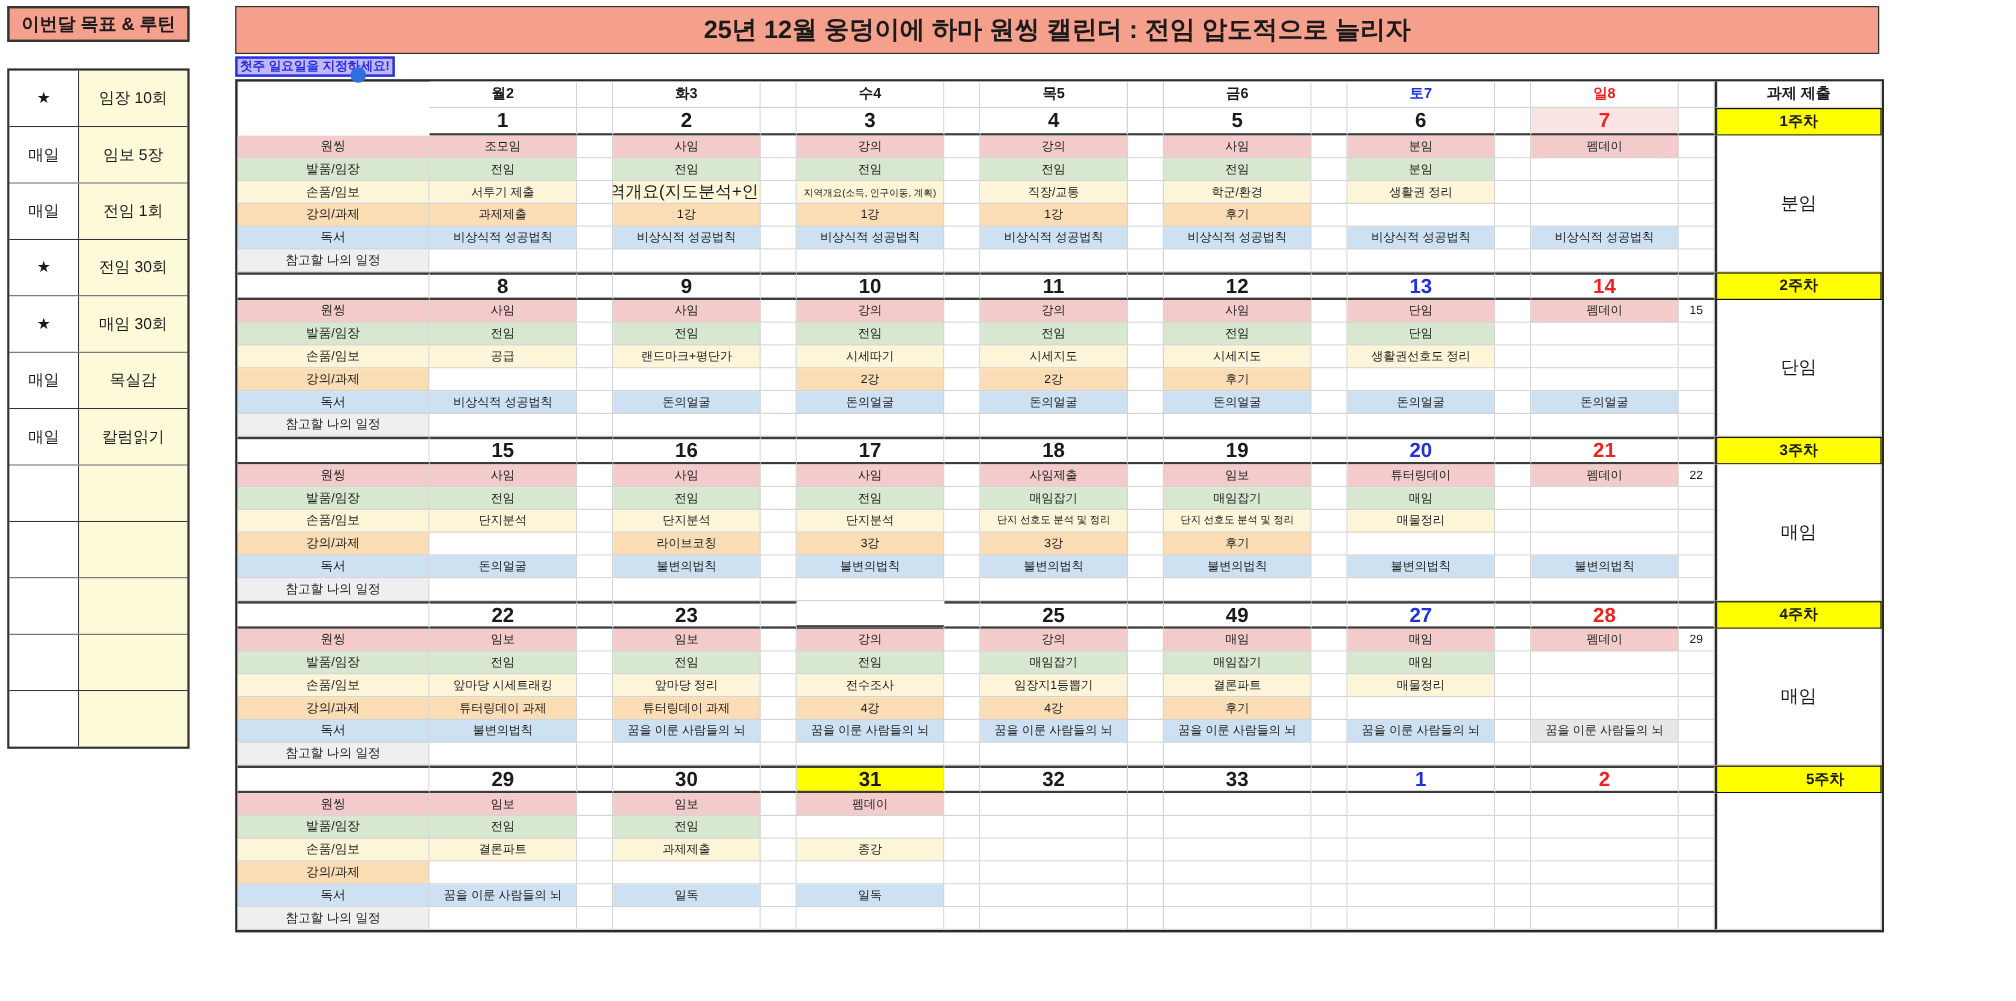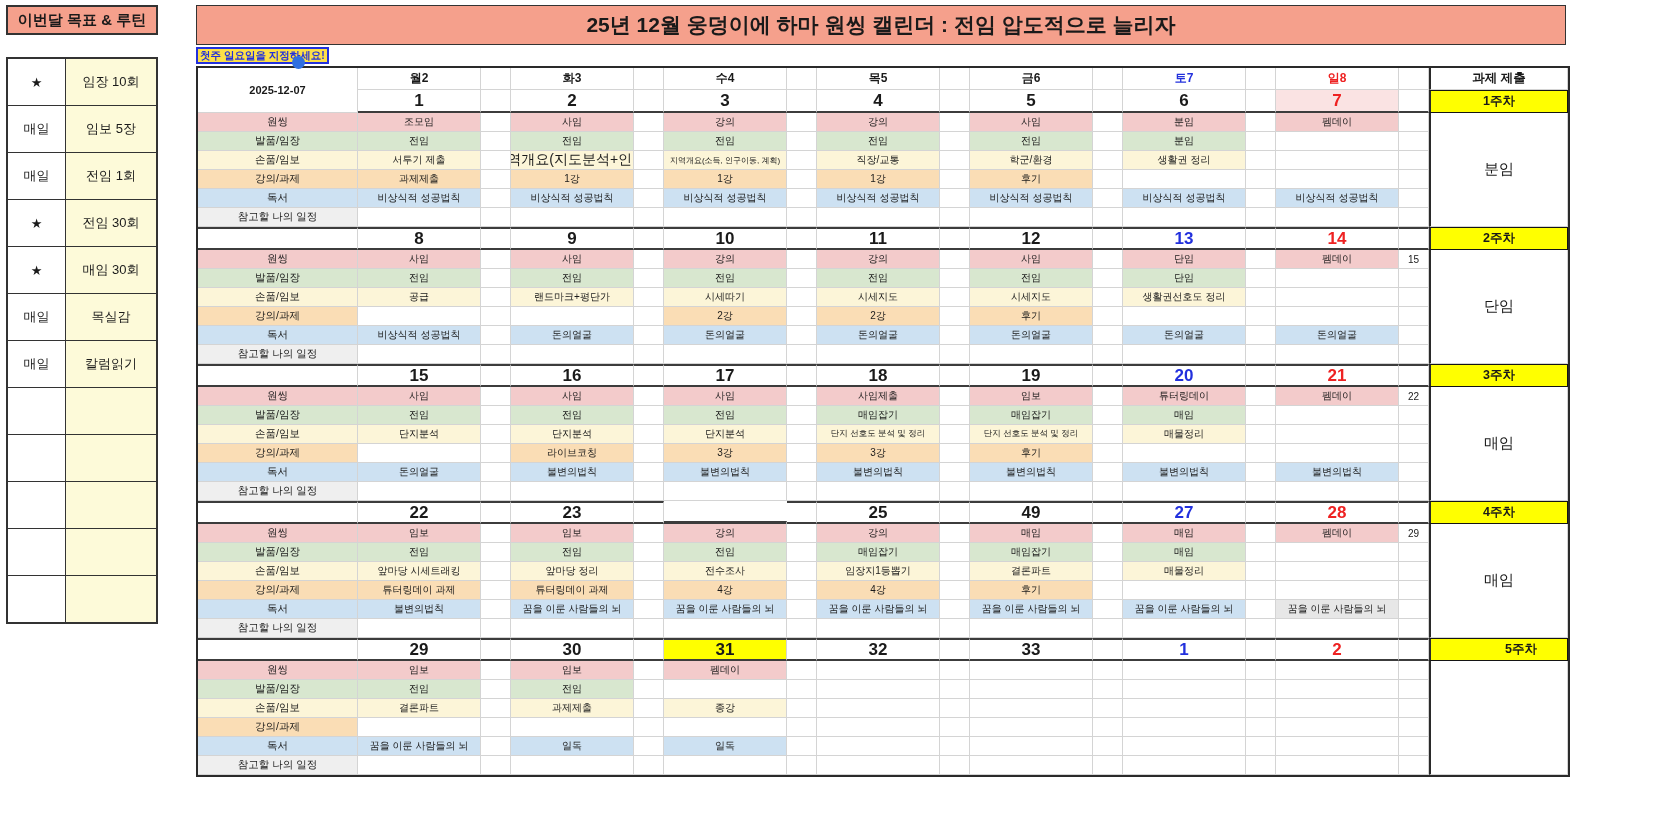--- a/index.html
+++ b/index.html
@@ -15,21 +15,21 @@
   .sb-freq{width:57px;border-right:1px solid #333;display:flex;align-items:center;justify-content:center;
            font-size:13px;background:#fff;}
   .sb-goal{flex:1;display:flex;align-items:center;justify-content:center;font-size:13px;background:#fdfad9;}
 
   
   #main{position:absolute;left:196px;top:5px;}
   .cal-title{width:1368px;height:38px;background:#f5a08c;border:1px solid #333;display:flex;align-items:center;
              justify-content:center;font-weight:bold;font-size:21px;}
   .notice-row{position:relative;height:18px;margin-top:2px;}
   .notice{position:absolute;left:0;top:0;border:2px solid #2230dd;color:#2230dd;font-weight:bold;font-size:10.5px;
-          padding:0 2px;line-height:13px;background:#fde047;white-space:nowrap;}
+          padding:0 2px;line-height:13px;background:#c4b5fd;white-space:nowrap;}
   .bluedot{position:absolute;left:96px;top:9px;width:13px;height:13px;border-radius:50%;background:#2f6fe0;}
 
   #cal-grid{display:grid;border:2px solid #2a2a2a;background:#fff;width:max-content;margin-top:1px;}
   .cg{display:flex;align-items:center;justify-content:center;overflow:hidden;white-space:nowrap;box-sizing:border-box;
       border-right:1px solid #d4d4d4;border-bottom:1px solid #d4d4d4;background:#fff;font-size:10px;}
   .dayname{font-weight:bold;font-size:12px;}
   .datecell{font-weight:bold;font-size:11px;grid-row:1 / span 2;}
   .num{font-weight:bold;font-size:17px;}
   .nr{border-bottom:2px solid #3c3c3c;}
   .nrt{border-top:2px solid #3c3c3c;}
@@ -102,21 +102,20 @@
     </div>
 </div>
 
 <div id="main">
   <div class="cal-title">25년 12월 웅덩이에 하마 원씽 캘린더 : 전임 압도적으로 늘리자</div>
   <div class="notice-row">
     <span class="notice">첫주 일요일을 지정하세요!</span>
     <span class="bluedot"></span>
   </div>
   <div id="cal-grid" style="grid-template-columns: 160px 123px 30px 123px 30px 123px 30px 123px 30px 123px 30px 123px 30px 123px 30px 139px; grid-template-rows: 22px 23px 19px 19px 19px 19px 19px 19px 23px 19px 19px 19px 19px 19px 19px 23px 19px 19px 19px 19px 19px 19px 23px 19px 19px 19px 19px 19px 19px 23px 19px 19px 19px 19px 19px 19px;">
-      <div class="cg datecell" style="grid-area: 1 / 1 / span 2;">2025-12-07</div>
       <div class="cg dayname" style="grid-area: 1 / 2;">월2</div>
       <div class="cg " style="grid-area: 1 / 3;"></div>
       <div class="cg dayname" style="grid-area: 1 / 4;">화3</div>
       <div class="cg " style="grid-area: 1 / 5;"></div>
       <div class="cg dayname" style="grid-area: 1 / 6;">수4</div>
       <div class="cg " style="grid-area: 1 / 7;"></div>
       <div class="cg dayname" style="grid-area: 1 / 8;">목5</div>
       <div class="cg " style="grid-area: 1 / 9;"></div>
       <div class="cg dayname" style="grid-area: 1 / 10;">금6</div>
       <div class="cg " style="grid-area: 1 / 11;"></div>

